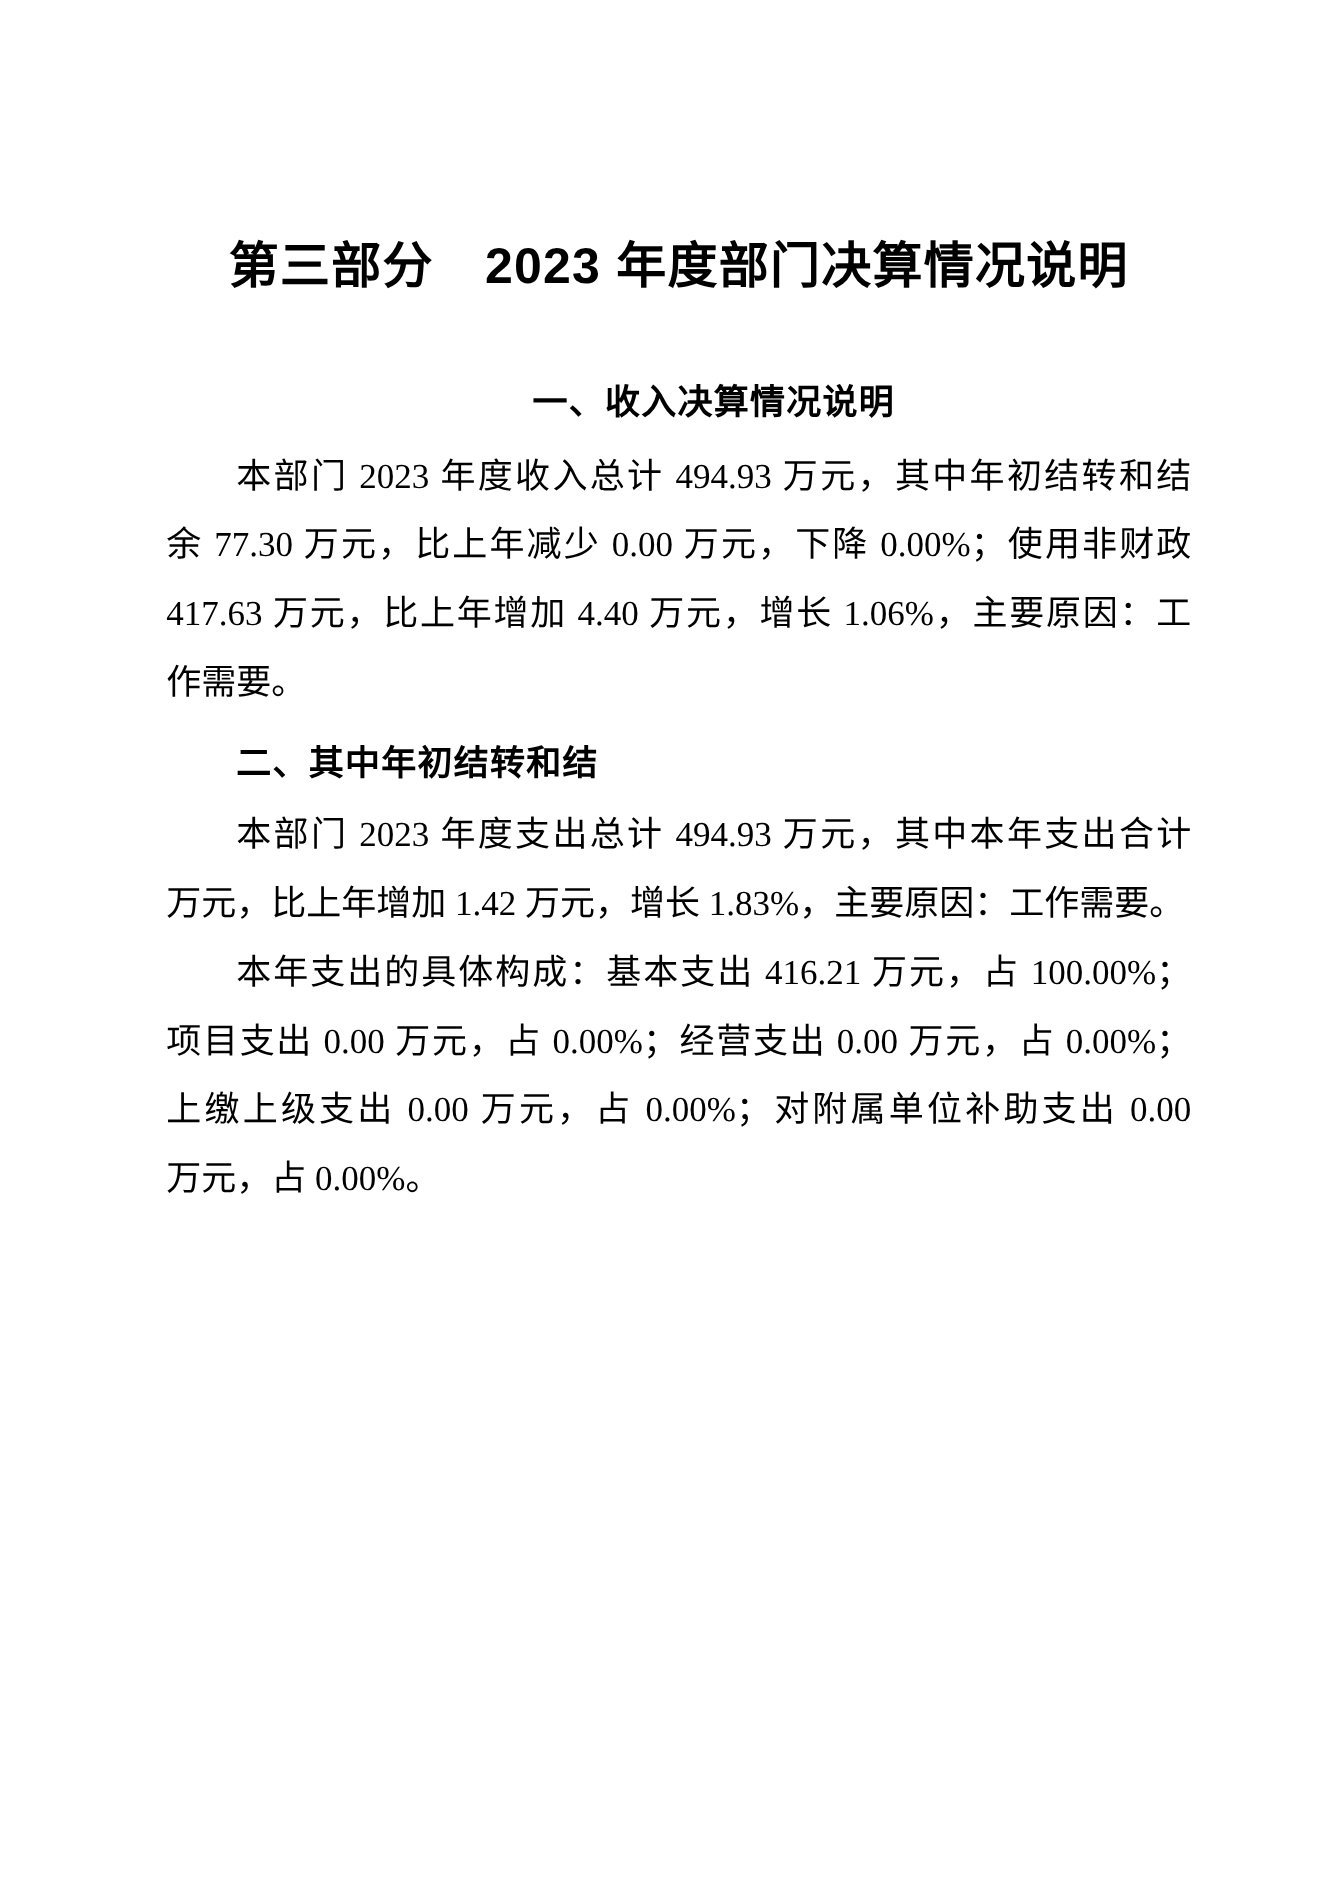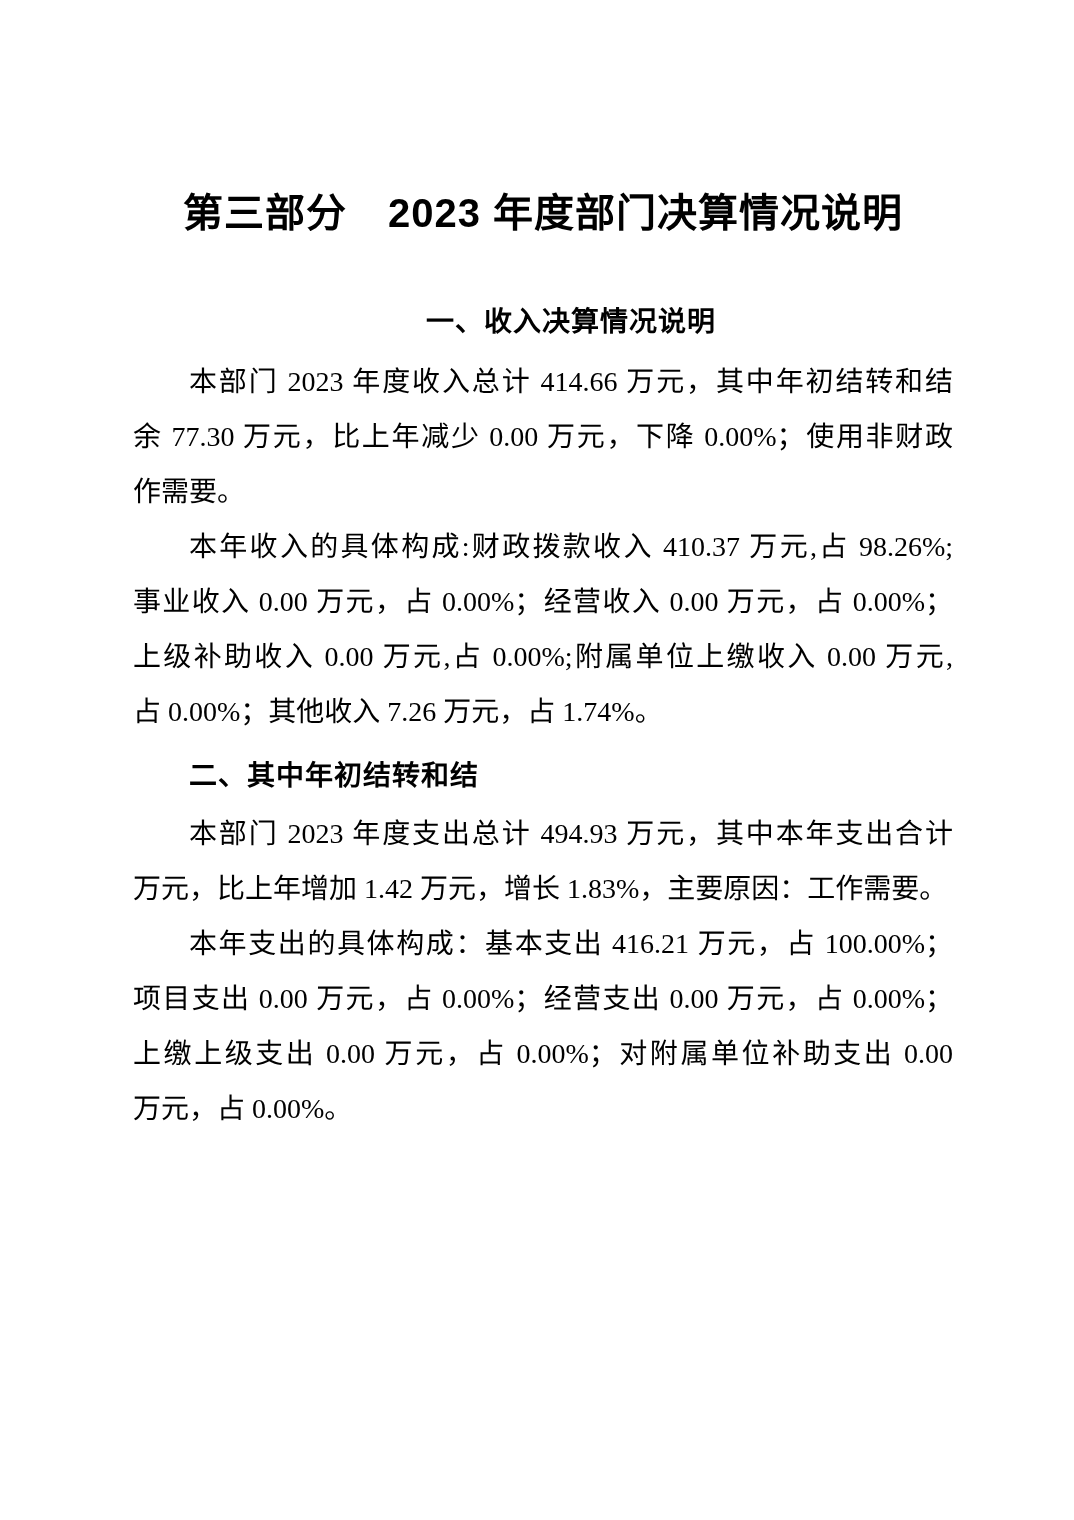--- a/index.html
+++ b/index.html
@@ -71,31 +71,26 @@
 <body>
 
 <div class="page">
   <div class="content">
 
     <div class="doc-title">第三部分　2023 年度部门决算情况说明</div>
 
     <div class="section-heading heading-income">一、收入决算情况说明</div>
 
     <p class="para para-income-total">
-      <span class="line first-line">本部门 2023 年度收入总计 414.66 万元，其中年初结转和结</span>
+      <span class="line first-line">本部门 2023 年度收入总计 494.93 万元，其中年初结转和结</span>
       <span class="line">余 77.30 万元，比上年减少 0.00 万元，下降 0.00%；使用非财政</span>
+      <span class="line">417.63 万元，比上年增加 4.40 万元，增长 1.06%，主要原因：工</span>
       <span class="line last-line">作需要。</span>
     </p>
 
-    <p class="para">
-      <span class="line first-line">本年收入的具体构成:财政拨款收入 410.37 万元,占 98.26%;</span>
-      <span class="line">事业收入 0.00 万元，占 0.00%；经营收入 0.00 万元，占 0.00%；</span>
-      <span class="line">上级补助收入 0.00 万元,占 0.00%;附属单位上缴收入 0.00 万元,</span>
-      <span class="line last-line">占 0.00%；其他收入 7.26 万元，占 1.74%。</span>
-    </p>
 
     <div class="section-heading heading-expense">二、其中年初结转和结</div>
 
     <p class="para para-expense-total">
       <span class="line first-line">本部门 2023 年度支出总计 494.93 万元，其中本年支出合计</span>
       <span class="line last-line">万元，比上年增加 1.42 万元，增长 1.83%，主要原因：工作需要。</span>
     </p>
 
     <p class="para">
       <span class="line first-line">本年支出的具体构成：基本支出 416.21 万元，占 100.00%；</span>

